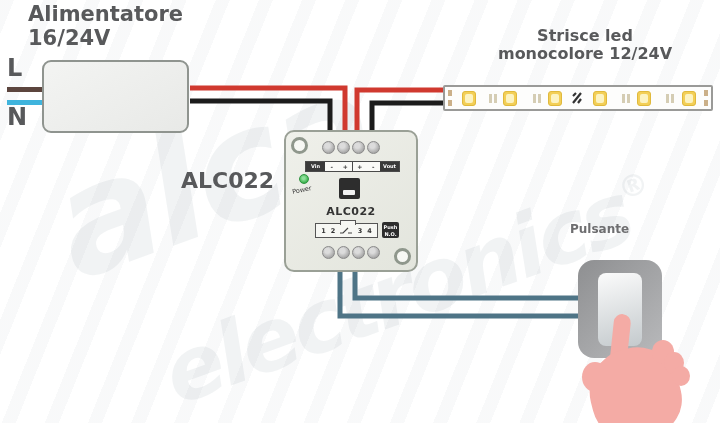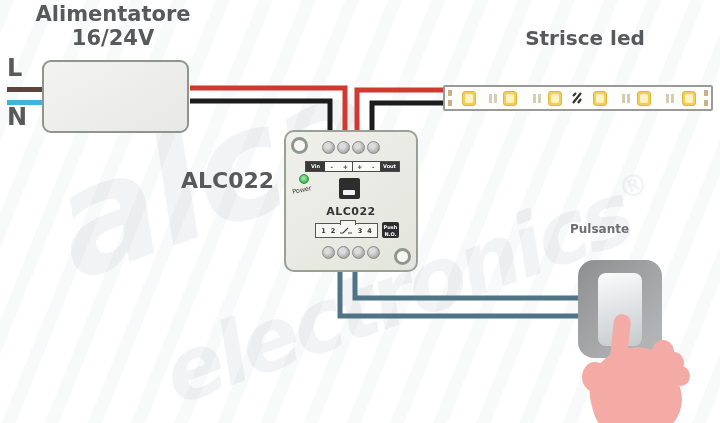--- a/index.html
+++ b/index.html
@@ -17,34 +17,34 @@
     font-style:italic;font-weight:900;color:rgba(150,160,172,0.13);
     transform:rotate(-20deg);transform-origin:left top;white-space:nowrap;letter-spacing:-4px;
     user-select:none;
   }
   .wm1{left:30px;top:150px;font-size:150px;}
   .wm2{left:150px;top:330px;font-size:86px;}
   .wm-reg{font-size:30px;vertical-align:40px;letter-spacing:0;}
   
   .lbl{color:#58595b;font-weight:bold;line-height:1.15;}
   
-  .psu-label{left:28px;top:2px;width:170px;text-align:center;font-size:21px;}
+  .psu-label{left:28px;top:2px;width:170px;font-size:21px;}
   .psu-box{
     left:42px;top:60px;width:147px;height:73px;border-radius:9px;
     background:linear-gradient(150deg,#f3f4f2,#e8e9e7);border:2px solid #8f948f;box-sizing:border-box;
   }
   .ln{font-size:24px;}
   .l-lbl{left:7px;top:55px;}
   .n-lbl{left:7px;top:104px;}
   .wire-l{left:7px;top:87px;width:36px;height:5px;background:#5c453e;}
   .wire-n{left:7px;top:100px;width:36px;height:5px;background:#3fb4dd;}
   
   .wires{left:0;top:0;}
   
-  .strip-label{left:455px;top:27px;width:260px;text-align:center;font-size:20px;}
+  .strip-label{left:455px;top:27px;width:260px;text-align:center;font-size:16px;}
   .strip{
     left:443px;top:85px;width:270px;height:26px;background:#fdfdfc;
     border:2px solid #9a9a98;box-sizing:border-box;border-radius:2px;
   }
   .led{
     position:absolute;top:4px;width:14px;height:15px;border-radius:3px;
     background:#f3cf57;border:1px solid #e0b93c;box-sizing:border-box;
   }
   .led::after{
     content:"";position:absolute;left:2px;top:2px;right:2px;bottom:2px;
@@ -151,20 +151,21 @@
     <div>16/24V</div>
   </div>
   <div class="abs lbl ln l-lbl">L</div>
   <div class="abs lbl ln n-lbl">N</div>
   <div class="abs wire-l"></div>
   <div class="abs wire-n"></div>
   <div class="abs psu-box"></div>
 
   <div class="abs lbl strip-label">
     <div>Strisce led</div>
+    <div>monocolore 12/24V</div>
   </div>
   <div class="abs strip" id="led-strip">
     <div class="endpad" style="left:3px;top:3px"></div>
     <div class="endpad" style="left:3px;top:13px"></div>
     <div class="endpad" style="right:3px;top:3px"></div>
     <div class="endpad" style="right:3px;top:13px"></div>
     <svg class="cutmark" width="14" height="16">
       <path d="M3 13 L11 3 M6 3 l-3 3 M11 9 l-3 4" stroke="#333" stroke-width="2.2" fill="none"></path>
     </svg>
   <div class="led" style="left: 17px;"></div>

